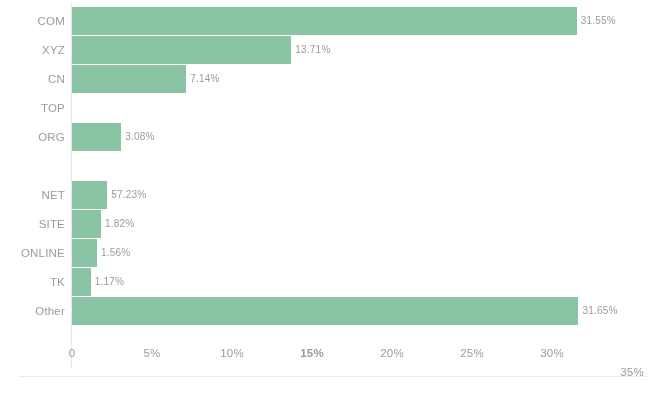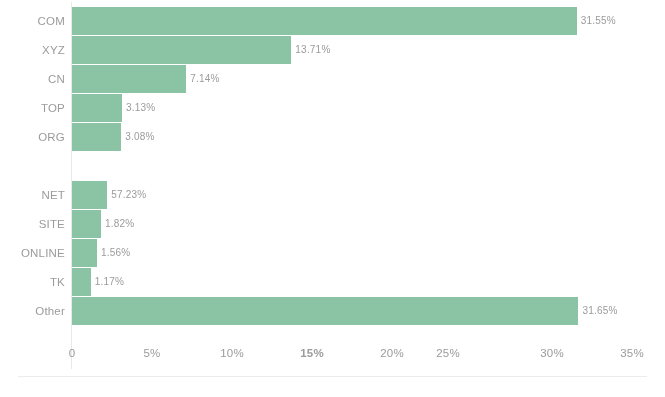--- a/index.html
+++ b/index.html
@@ -123,24 +123,20 @@
       </div>
       <div class="bar-row" style="top: 64px;">
         <div class="cat-label">CN</div>
         <div class="bar-wrap">
           <div class="bar" style="width: 114.24px; background: rgb(139, 196, 164);"></div>
           <div class="bar-value">7.14%</div>
         </div>
       </div>
       <div class="bar-row" style="top: 93px;">
         <div class="cat-label">TOP</div>
-        <div class="bar-wrap">
-          <div class="bar" style="width: 50.08px; background: rgb(139, 196, 164);"></div>
-          <div class="bar-value">3.13%</div>
-        </div>
       </div>
       <div class="bar-row" style="top: 122px;">
         <div class="cat-label">ORG</div>
         <div class="bar-wrap">
           <div class="bar" style="width: 49.28px; background: rgb(139, 196, 164);"></div>
           <div class="bar-value">3.08%</div>
         </div>
       </div>
       <div class="bar-row" style="top: 180px;">
         <div class="cat-label">NET</div>
@@ -178,20 +174,20 @@
         </div>
       </div>
     </div>
 
   <div class="x-axis">
       <div class="x-tick" style="left: 72px;">0</div>
       <div class="x-tick" style="left: 152px;">5%</div>
       <div class="x-tick" style="left: 232px;">10%</div>
       <div class="x-tick" style="left: 312px; font-weight: bold;">15%</div>
       <div class="x-tick" style="left: 392px;">20%</div>
-      <div class="x-tick" style="left: 448px;">25%</div>
+      <div class="x-tick" style="left: 472px;">25%</div>
       <div class="x-tick" style="left: 552px;">30%</div>
-      <div class="x-tick" style="left: 632px;">35%</div>
+      <div class="x-tick" style="left: 632px; margin-top: 19px;">35%</div>
     </div>
 
   <div class="footer-rule"></div>
 
 </div>
 
 </body></html>

